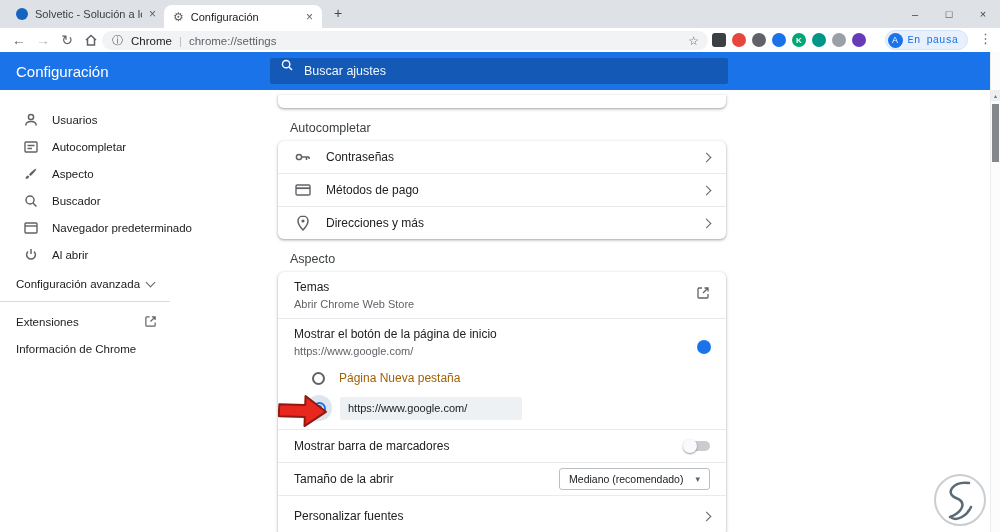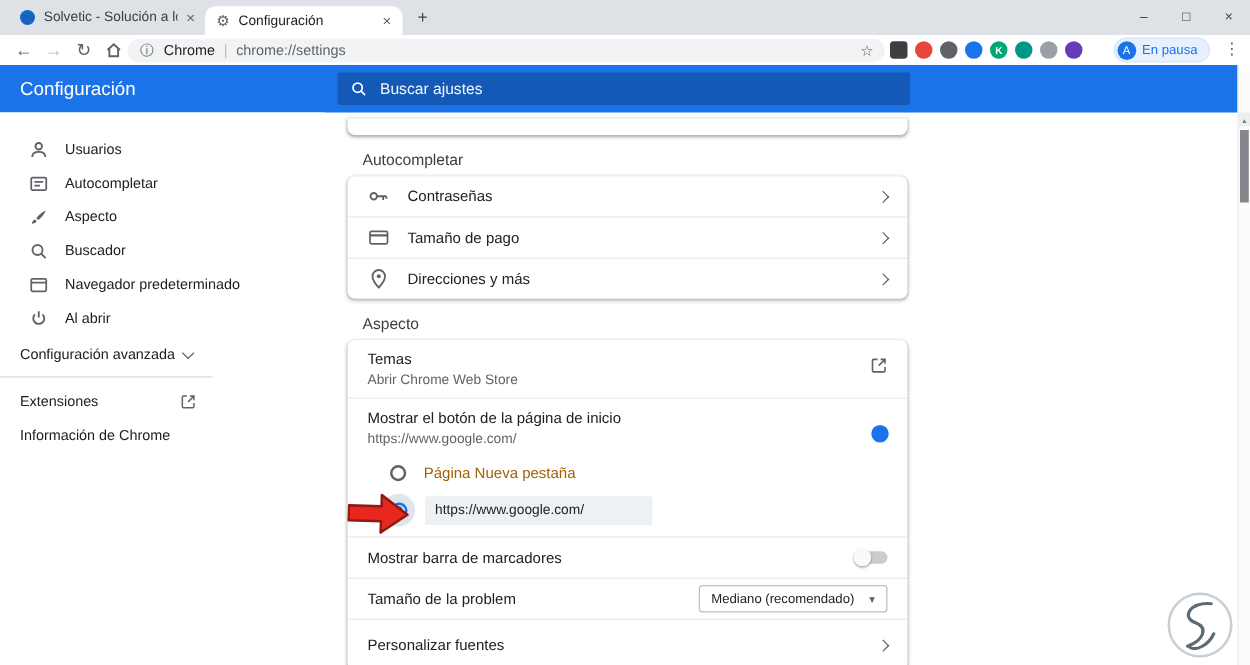--- a/index.html
+++ b/index.html
@@ -28,27 +28,27 @@
   .omni-info { color:#5f6368; margin:0 8px 0 10px; font-size:11px; }
   .omni-site { color:#202124; }
   .omni-sep { color:#b9bdc1; margin:0 7px; }
   .omni-url { color:#5f6368; flex:1; }
   .omni-star { color:#5f6368; margin-right:9px; font-size:12px; }
   .extrow { position:absolute; left:712px; top:33px; display:flex; gap:6px; align-items:center; }
   .extic { width:14px; height:14px; border-radius:50%; display:flex; align-items:center; justify-content:center; font-size:8px; color:#fff; font-weight:bold; background:#9aa0a6; }
   .extic.sq { border-radius:3px; }
   .profile-pill { position:absolute; right:32px; top:30px; height:20px; border-radius:11px; background:#e8f0fe; border:1px solid #d2e3fc; display:flex; align-items:center; gap:5px; padding:0 9px 0 2px; }
   .avatar { width:15px; height:15px; border-radius:50%; background:#1a73e8; color:#fff; font-size:9px; display:flex; align-items:center; justify-content:center; }
-  .pill-label { font-size:10.5px; color:#1a73e8; }
+  .pill-label { font-size:10.5px; color:#1a73e8;font-family:Liberation Mono, monospace; }
   .menu-dots { position:absolute; right:8px; top:31px; font-size:13px; color:#5f6368; }
 
   
   .sheader { position:absolute; left:0; top:52px; width:100%; height:38px; background:#1a73e8; }
   .sheader-title { position:absolute; left:16px; top:0; height:38px; display:flex; align-items:center; color:#fff; font-size:15px; }
-  .searchbox { position:absolute; left:270px; top:6px; width:458px; height:26px; background:rgba(0,0,0,0.22); border-radius:2px; display:flex; align-items:center; }
+  .searchbox { position:absolute; left:270px; top:6px; width:458px; height:26px; background:rgba(0,0,0,0.22); border-radius:2px; display:flex; }
   .search-ic { margin-left:10px; width:14px; height:14px; flex:none; }
   .search-input { background:transparent; border:none; outline:none; color:#fff; font-size:12.5px; margin-left:10px; flex:1; font-family:inherit; }
   .search-input::placeholder { color:rgba(255,255,255,0.95); }
 
   
   .sidebar { position:absolute; left:0; top:90px; width:260px; bottom:0; background:#fff; padding-top:16px; }
   .sitem { height:27px; display:flex; align-items:center; gap:13px; padding-left:23px; font-size:11.5px; color:#202124; cursor:default; }
   .sicon { width:16px; height:16px; flex:none; }
   .sadv { height:27px; width:170px; margin-top:2px; display:flex; align-items:center; justify-content:space-between; padding:0 16px; font-size:11.5px; color:#202124; }
   .sdivider { width:170px; border-top:1px solid #d7dade; margin:4px 0 6px 0; }
@@ -236,21 +236,21 @@
           </svg>
         <span class="rlabel">Contraseñas</span>
         <span class="chev"></span>
       </div>
       <div class="divider"></div>
       <div class="afrow">
         <svg class="rowicon" viewBox="0 0 18 18">
             <rect x="2" y="4" width="14" height="10" rx="1.2" fill="none" stroke="#5f6368" stroke-width="1.4"></rect>
             <path d="M2 7.2 h14" stroke="#5f6368" stroke-width="1.8"></path>
           </svg>
-        <span class="rlabel">Tamaño de pago</span>
+        <span class="rlabel">Métodos de pago</span>
         <span class="chev"></span>
       </div>
       <div class="divider"></div>
       <div class="afrow">
         <svg class="rowicon" viewBox="0 0 18 18">
             <path d="M9 2 c-2.8 0-5 2.2-5 5 0 3.8 5 9 5 9 s5-5.2 5-9 c0-2.8-2.2-5-5-5 z" fill="none" stroke="#5f6368" stroke-width="1.5"></path>
             <circle cx="9" cy="7" r="1.6" fill="#5f6368"></circle>
           </svg>
         <span class="rlabel">Direcciones y más</span>
         <span class="chev"></span>
@@ -285,21 +285,21 @@
         </span>
         <input class="urlinput" value="https://www.google.com/" style="">
       </div>
       <div class="divider"></div>
       <div class="simple-row">
         <span class="rlabel">Mostrar barra de marcadores</span>
         <span class="toggle off"></span>
       </div>
       <div class="divider"></div>
       <div class="simple-row">
-        <span class="rlabel">Tamaño de la problem</span>
+        <span class="rlabel">Tamaño de la abrir</span>
         <span class="selectbox">
           <span>Mediano (recomendado)</span>
           <span class="caret">▾</span>
         </span>
       </div>
       <div class="divider"></div>
       <div class="last-row">
         <span class="rlabel">Personalizar fuentes</span>
         <span class="chev"></span>
       </div>

